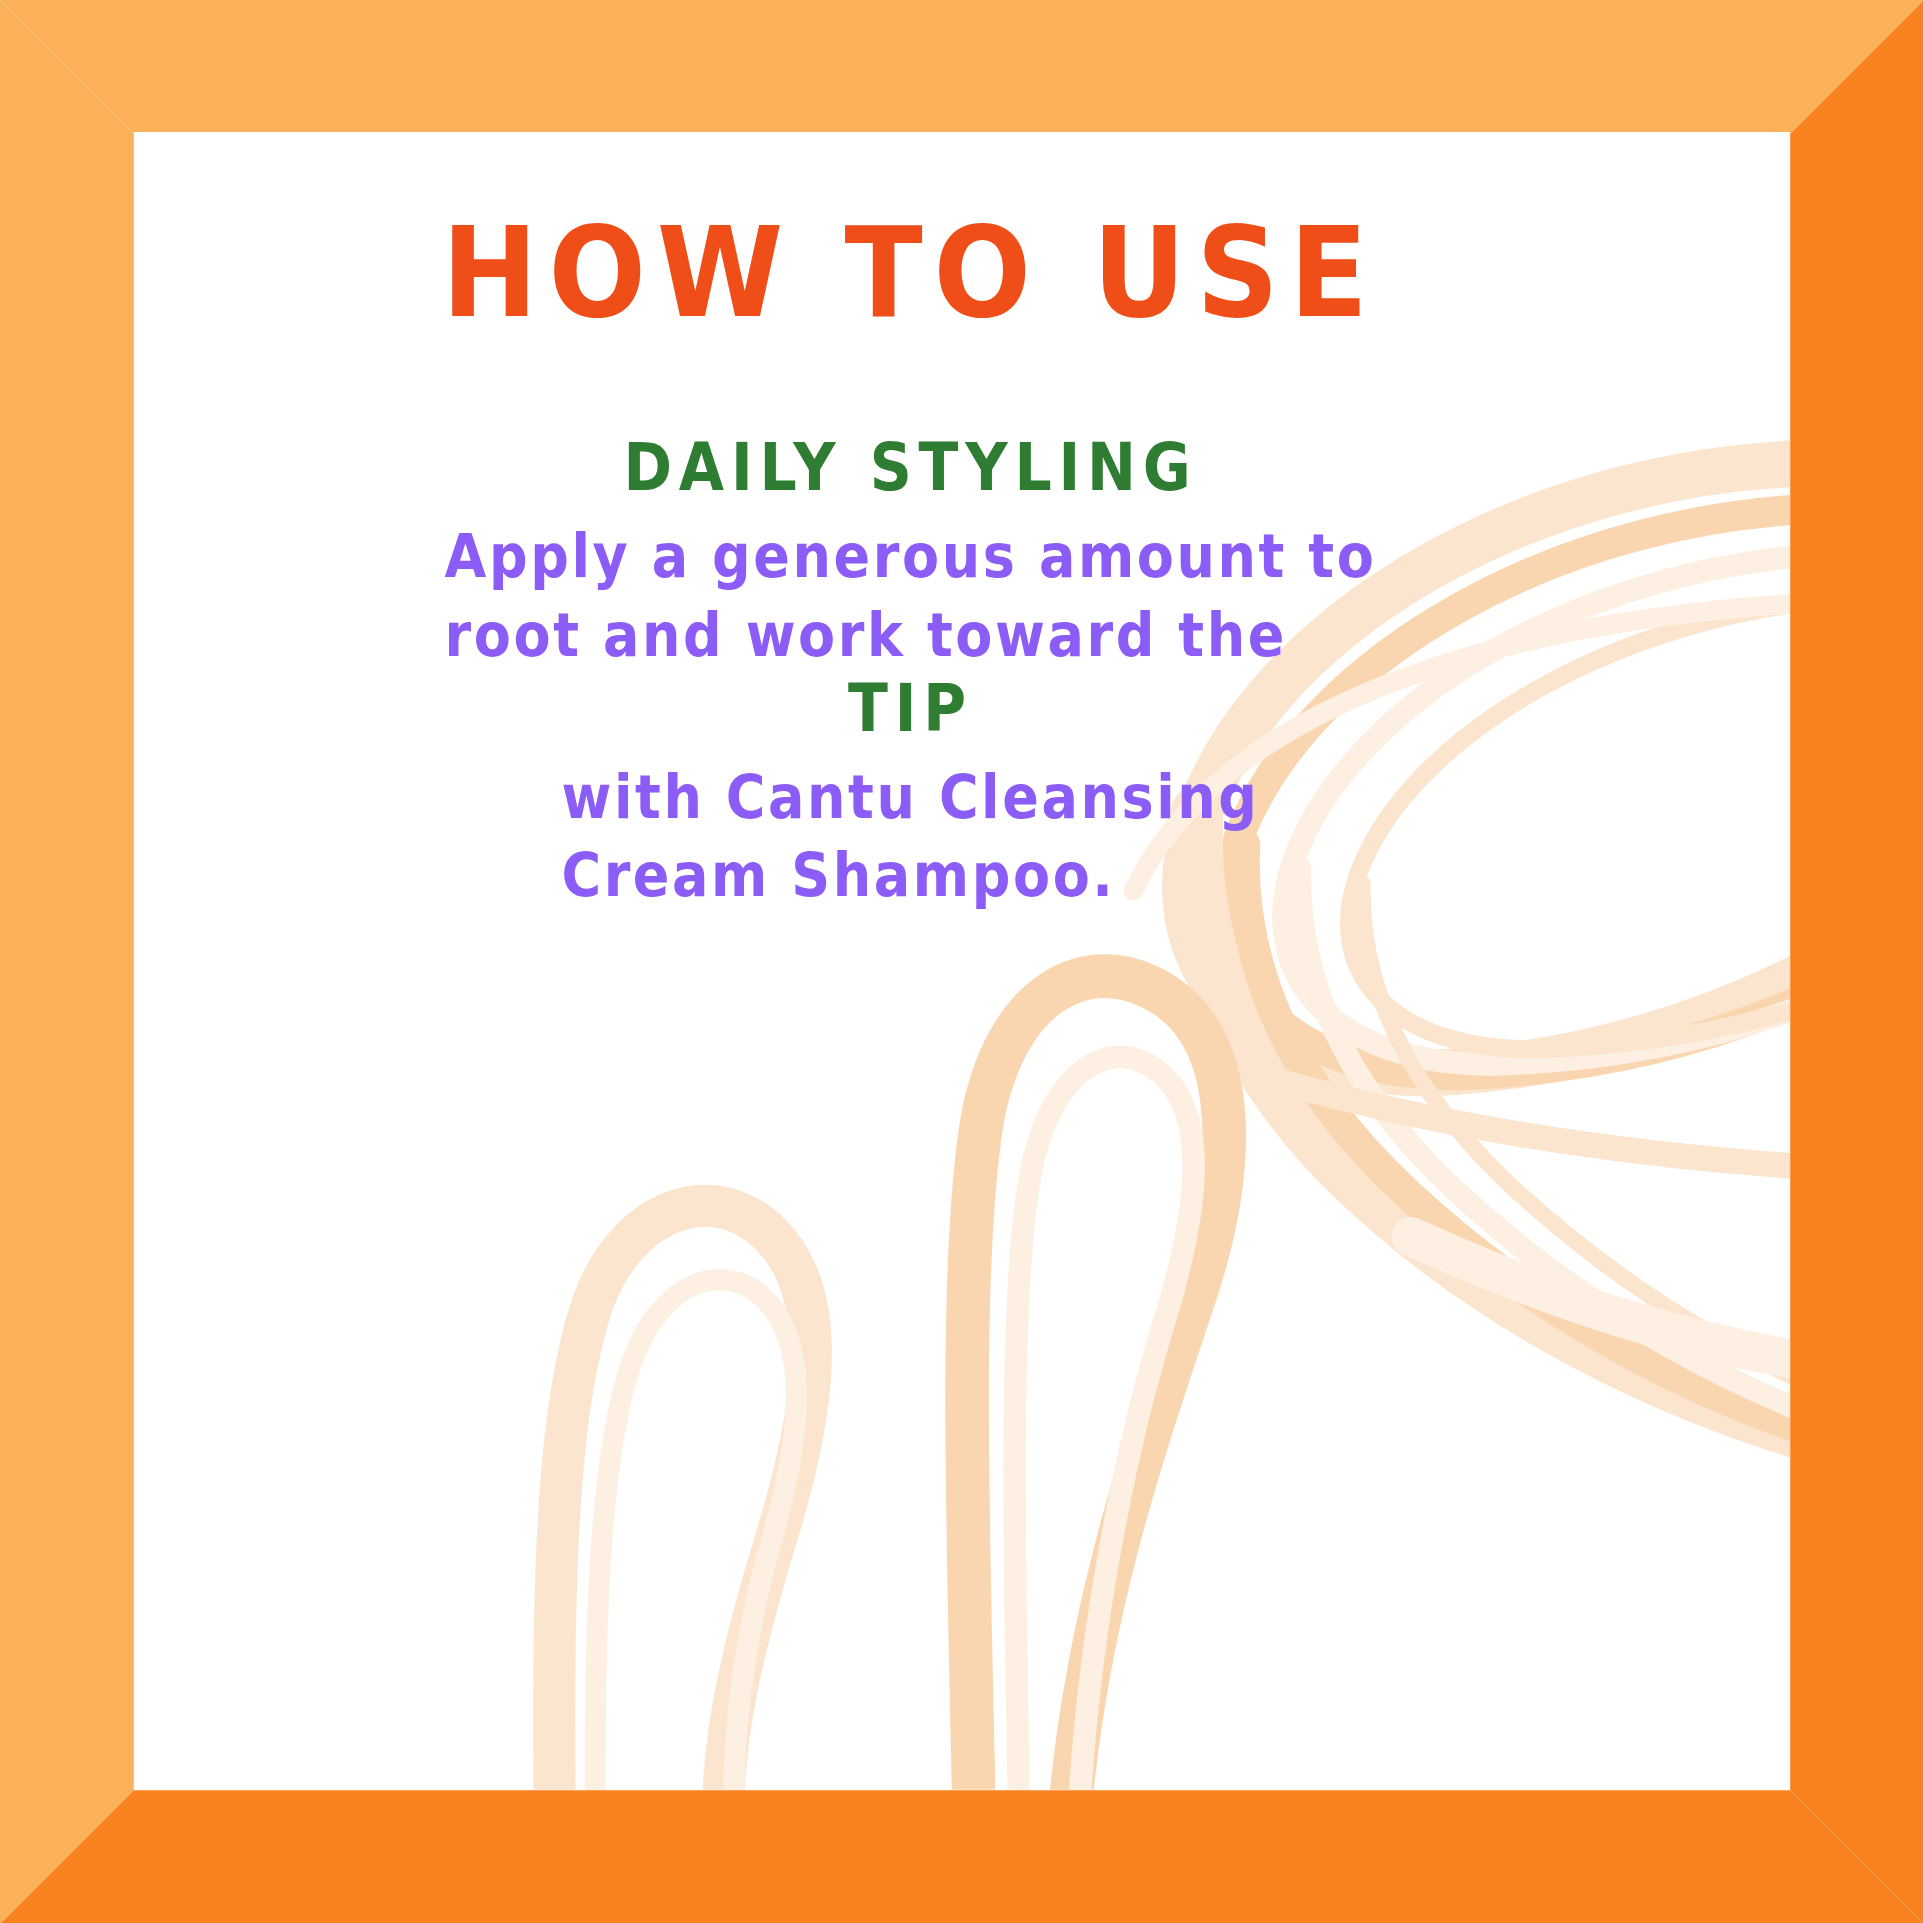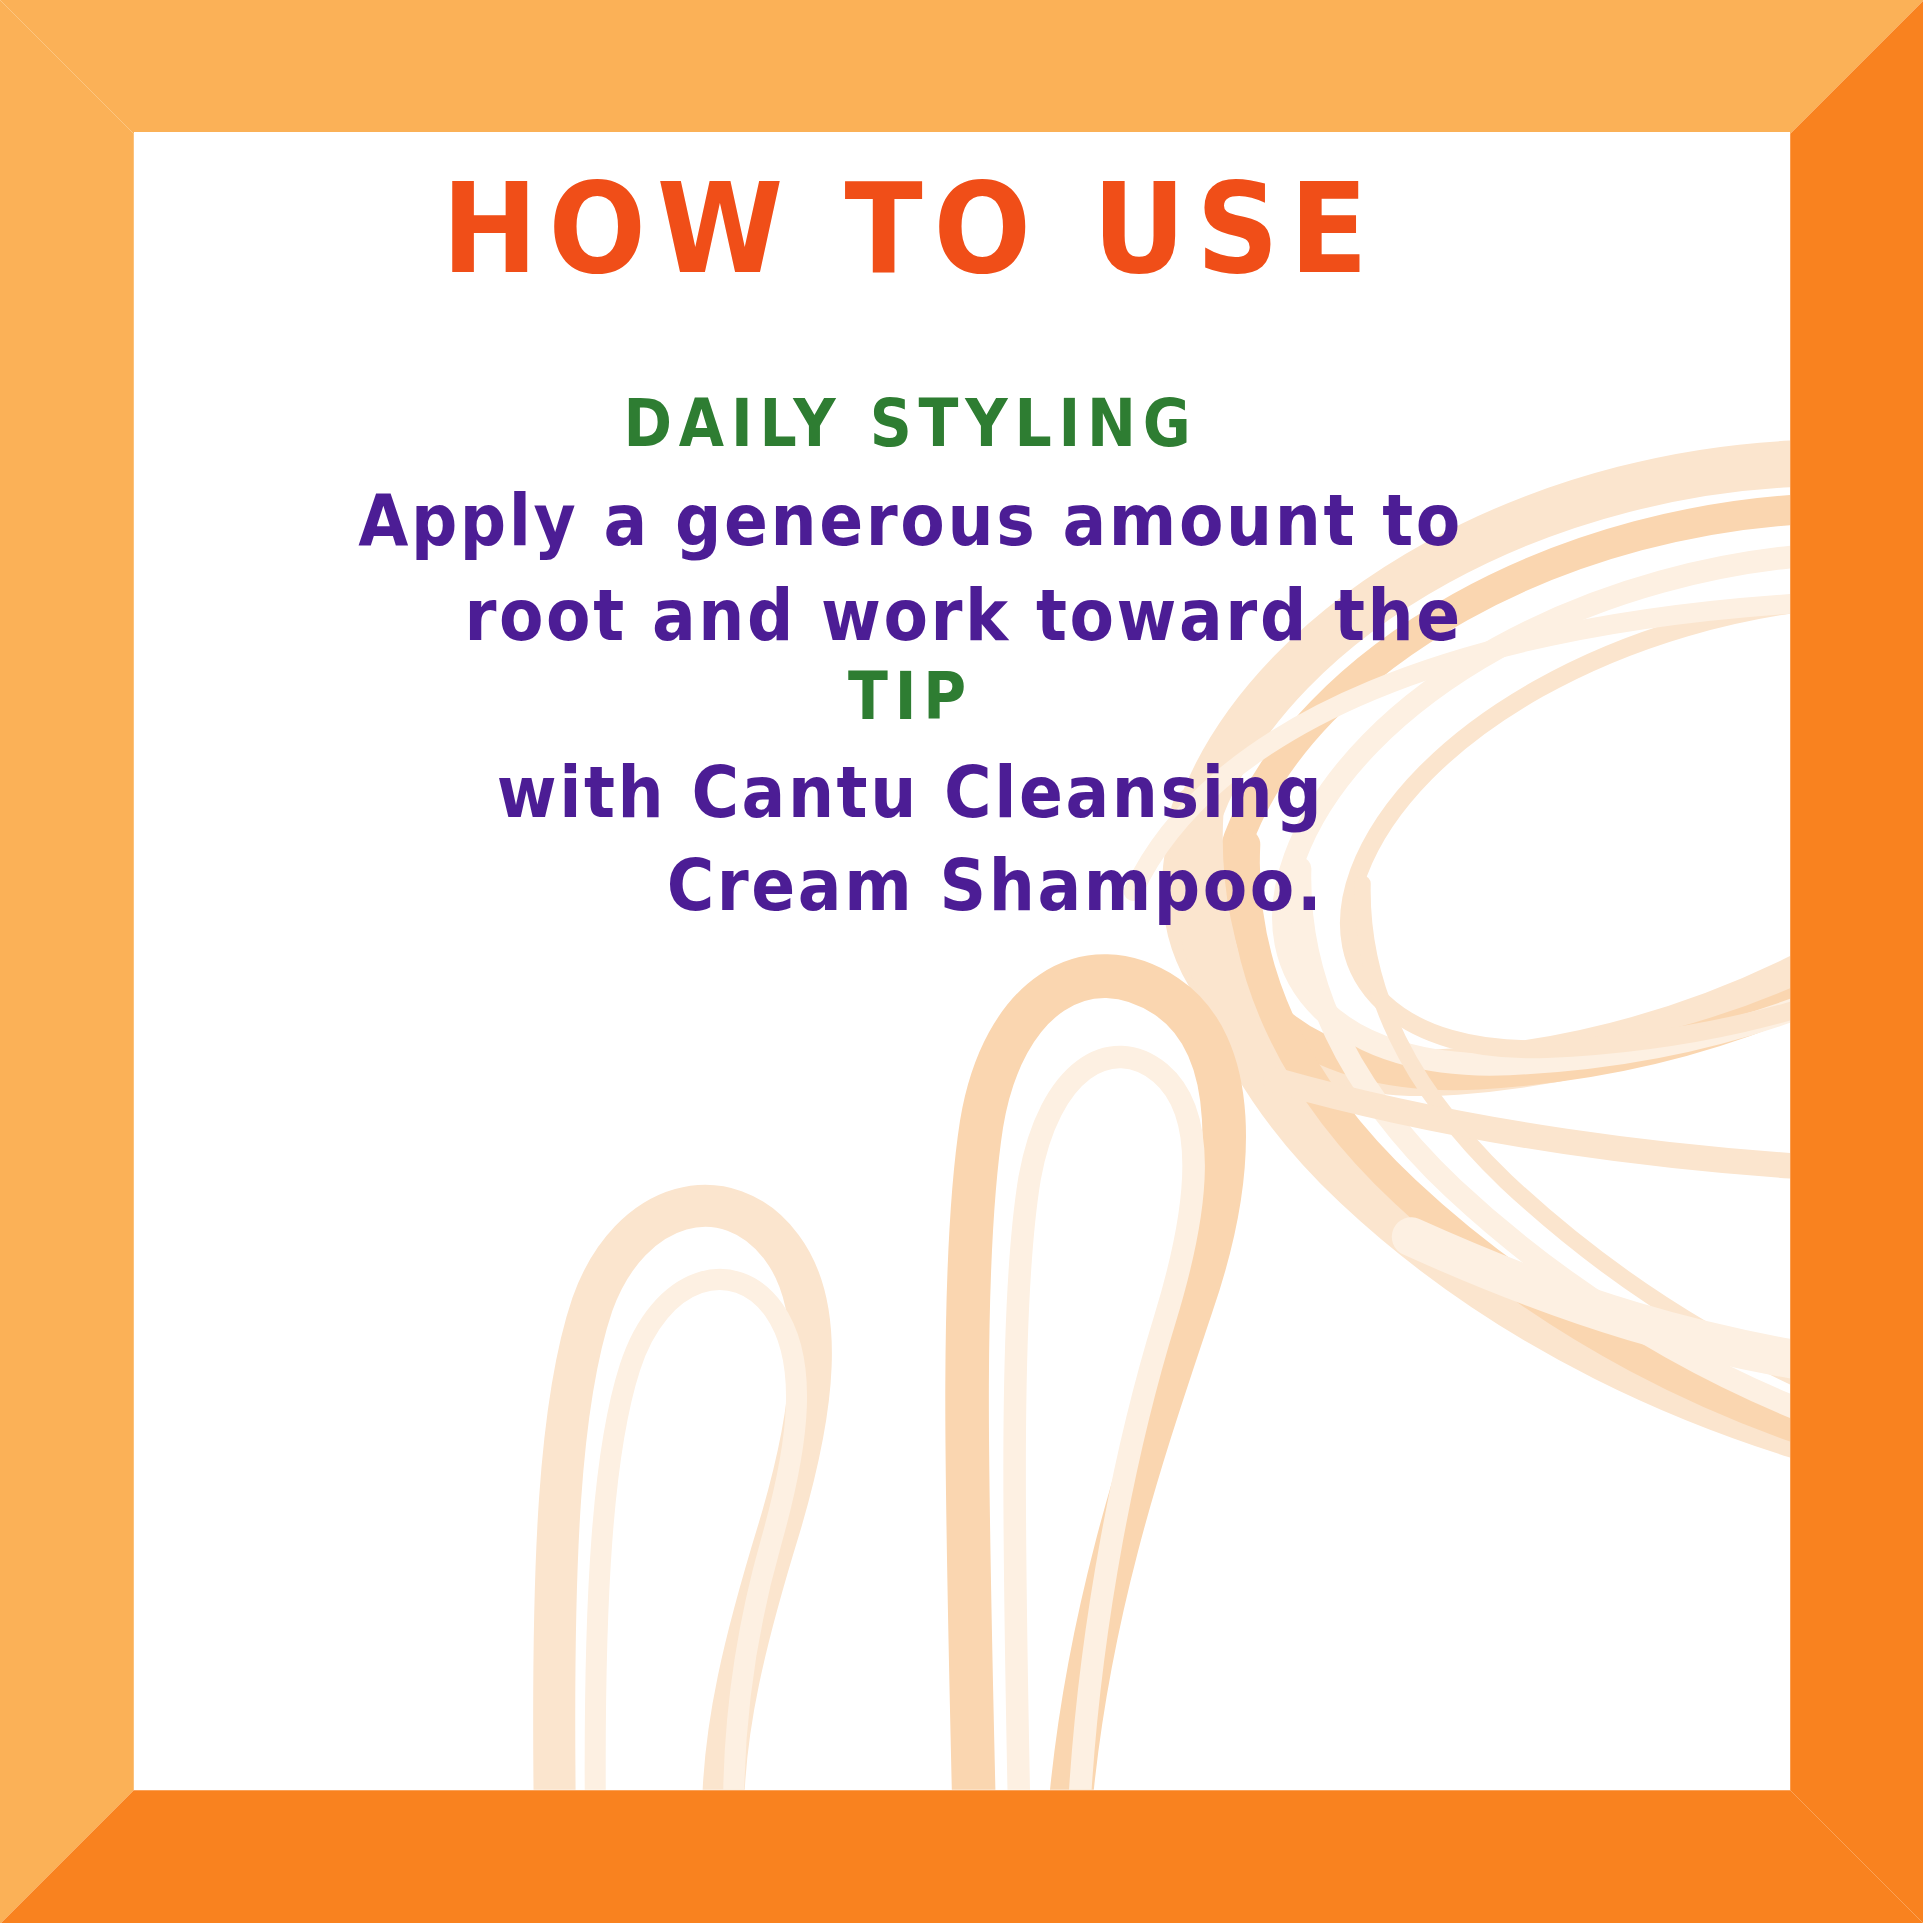--- a/index.html
+++ b/index.html
@@ -46,21 +46,21 @@
 
   
   .content{
     position:absolute;
     left:0;top:0;
     width:1553px;height:1658px;
     display:flex;
     flex-direction:column;
     align-items:center;
     box-sizing:border-box;
-    padding-top:34px;
+    padding-top:78px;
   }
 
   .page-title{
     font-family:"DejaVu Sans Condensed","Liberation Sans Narrow","Liberation Sans",sans-serif;
     font-weight:700;
     font-size:125px;
     line-height:1.0;
     letter-spacing:10.5px;
     color:#F04E18;
     text-align:center;
@@ -86,25 +86,25 @@
     letter-spacing:6.8px;
     color:#2E7D32;
     text-align:center;
     margin:0 0 16.5px 0;
     white-space:nowrap;
   }
 
   .section-body{
     font-family:"DejaVu Sans Condensed","Liberation Sans Narrow","Liberation Sans",sans-serif;
     font-weight:700;
-    font-size:72px;
+    font-size:60px;
     line-height:1.33;
     letter-spacing:2.6px;
-    color:#4c1d95;
-    text-align:right;
+    color:#8b5cf6;
+    text-align:left;
     margin:0;
     max-width:1413px;
   }
   .section-body.tip-body{
     max-width:1127px;
     line-height:1.30;
   }
 
   .body-line{ display:block; }
 </style>

